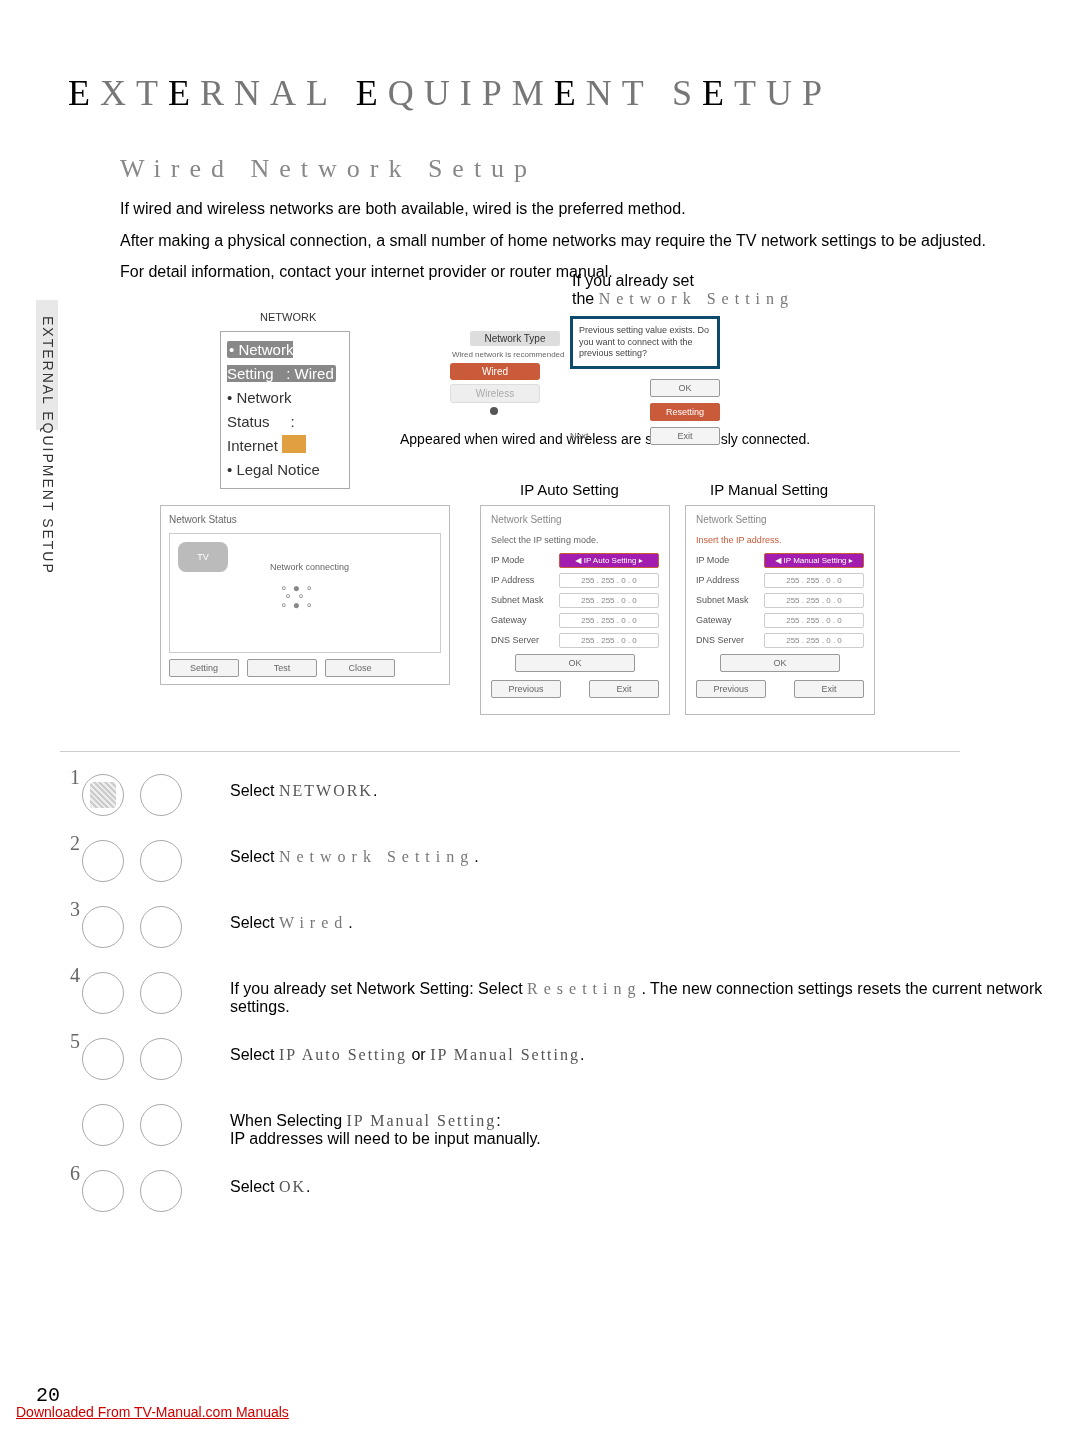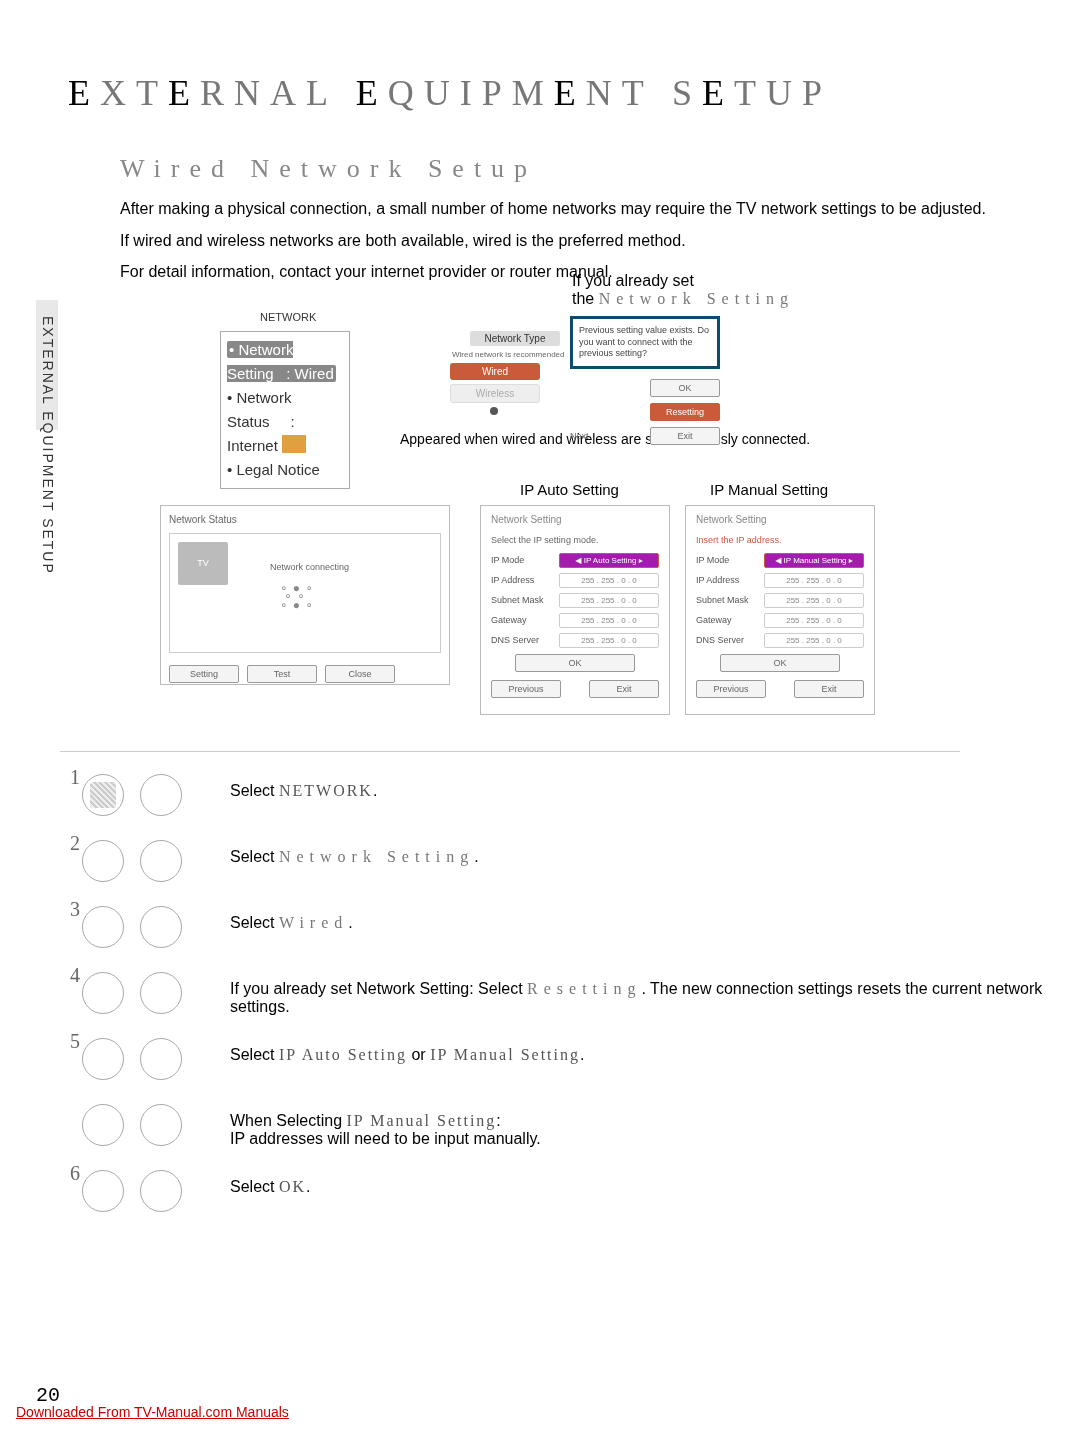--- a/index.html
+++ b/index.html
@@ -33,24 +33,24 @@
   .prev-box { border: 3px solid #0c4a6e; padding: 6px; color: #444; line-height: 1.3; margin-bottom: 10px; }
   .btn-small { display: inline-block; border: 1px solid #999; background: #f4f4f4; font-size: 9px; padding: 3px 0; width: 70px; text-align: center; border-radius: 2px; color: #666; }
   .btn-small.red { background: #c95b3a; color: #fff; border-color: #c95b3a; }
   .prev-row { display: flex; justify-content: space-between; margin-bottom: 6px; }
   .prev-row .next-lbl { font-size: 9px; color: #666; align-self: center; }
   .row2 { position: relative; margin-left: 100px; margin-top: 20px; height: 230px; }
   .row2-label-l { position: absolute; left: 420px; top: -10px; font-size: 15px; }
   .row2-label-r { position: absolute; left: 610px; top: -10px; font-size: 15px; }
   .status-box { position: absolute; left: 60px; top: 14px; width: 290px; height: 180px; border: 1px solid #bbb; padding: 8px; font-size: 10px; color: #666; }
   .status-box .inner { border: 1px solid #ccc; height: 120px; margin-top: 8px; padding: 8px; position: relative; }
-  .tv-box { width: 50px; height: 43px; background: #bbb; color: #fff; font-size: 9px; display: flex; align-items: center; justify-content: center; border-radius: 2px; }
+  .tv-box { width: 50px; height: 30px; background: #bbb; color: #fff; font-size: 9px; display: flex; align-items: center; justify-content: center; border-radius: 8px; }
   .conn-text { position: absolute; left: 100px; top: 28px; font-size: 9px; }
   .dots { position: absolute; left: 110px; top: 50px; font-size: 12px; color: #888; letter-spacing: 1px; line-height: 0.7; }
-  .status-btns { display: flex; gap: 8px; margin-top: 12px; }
+  .status-btns { display: flex; gap: 8px; margin-top: 6px; }
   .ip-panel { position: absolute; top: 14px; width: 190px; height: 210px; border: 1px solid #bbb; padding: 8px 10px; font-size: 9px; color: #666; }
   .ip-panel.auto { left: 380px; }
   .ip-panel.manual { left: 585px; }
   .ip-panel .p-title { font-size: 10px; color: #888; margin-bottom: 10px; }
   .ip-panel .p-sub { font-size: 9px; color: #666; margin-bottom: 8px; }
   .ip-panel.manual .p-sub { color: #c95b3a; }
   .ip-form-row { display: flex; justify-content: space-between; align-items: center; margin-bottom: 5px; }
   .ip-form-row .lbl { font-size: 9px; color: #555; }
   .ip-form-row .val { border: 1px solid #ccc; width: 100px; font-size: 8px; padding: 2px 4px; color: #888; text-align: center; border-radius: 2px; }
   .ip-form-row .val.hl { background: #a21caf; color: #fff; border-color: #c95b3a; }
@@ -69,22 +69,22 @@
   .serif-tight { font-family: "Times New Roman", serif; letter-spacing: 2px; color: #555; }
   .pagenum { position: absolute; left: 36px; top: 1376px; font-family: Liberation Mono, monospace; font-size: 20px; margin-top: 8px; }
   .footer-link { position: absolute; left: 16px; top: 1404px; font-size: 14px; color: #c00; text-decoration: underline; }
 </style>
 </head>
 <body>
 
 <div class="page">
   <div class="title"><span class="strong">E</span>XT<span class="strong">E</span>RNAL <span class="strong">E</span>QUIPM<span class="strong">E</span>NT S<span class="strong">E</span>TUP</div>
   <div class="subtitle">Wired Network Setup</div>
+  <div class="intro">If wired and wireless networks are both available, wired is the preferred method.</div>
   <div class="intro">After making a physical connection, a small number of home networks may require the TV network settings to be adjusted.</div>
-  <div class="intro">If wired and wireless networks are both available, wired is the preferred method.</div>
   <div class="intro">For detail information, contact your internet provider or router manual.</div>
 
   <div class="already">
     <span>If you already set</span><br>
     <span>the</span> <span class="already2">Network Setting</span>
   </div>
 
   <div class="panels-row1">
     <div class="network-panel">
       <div class="panel-title-s">NETWORK</div>

